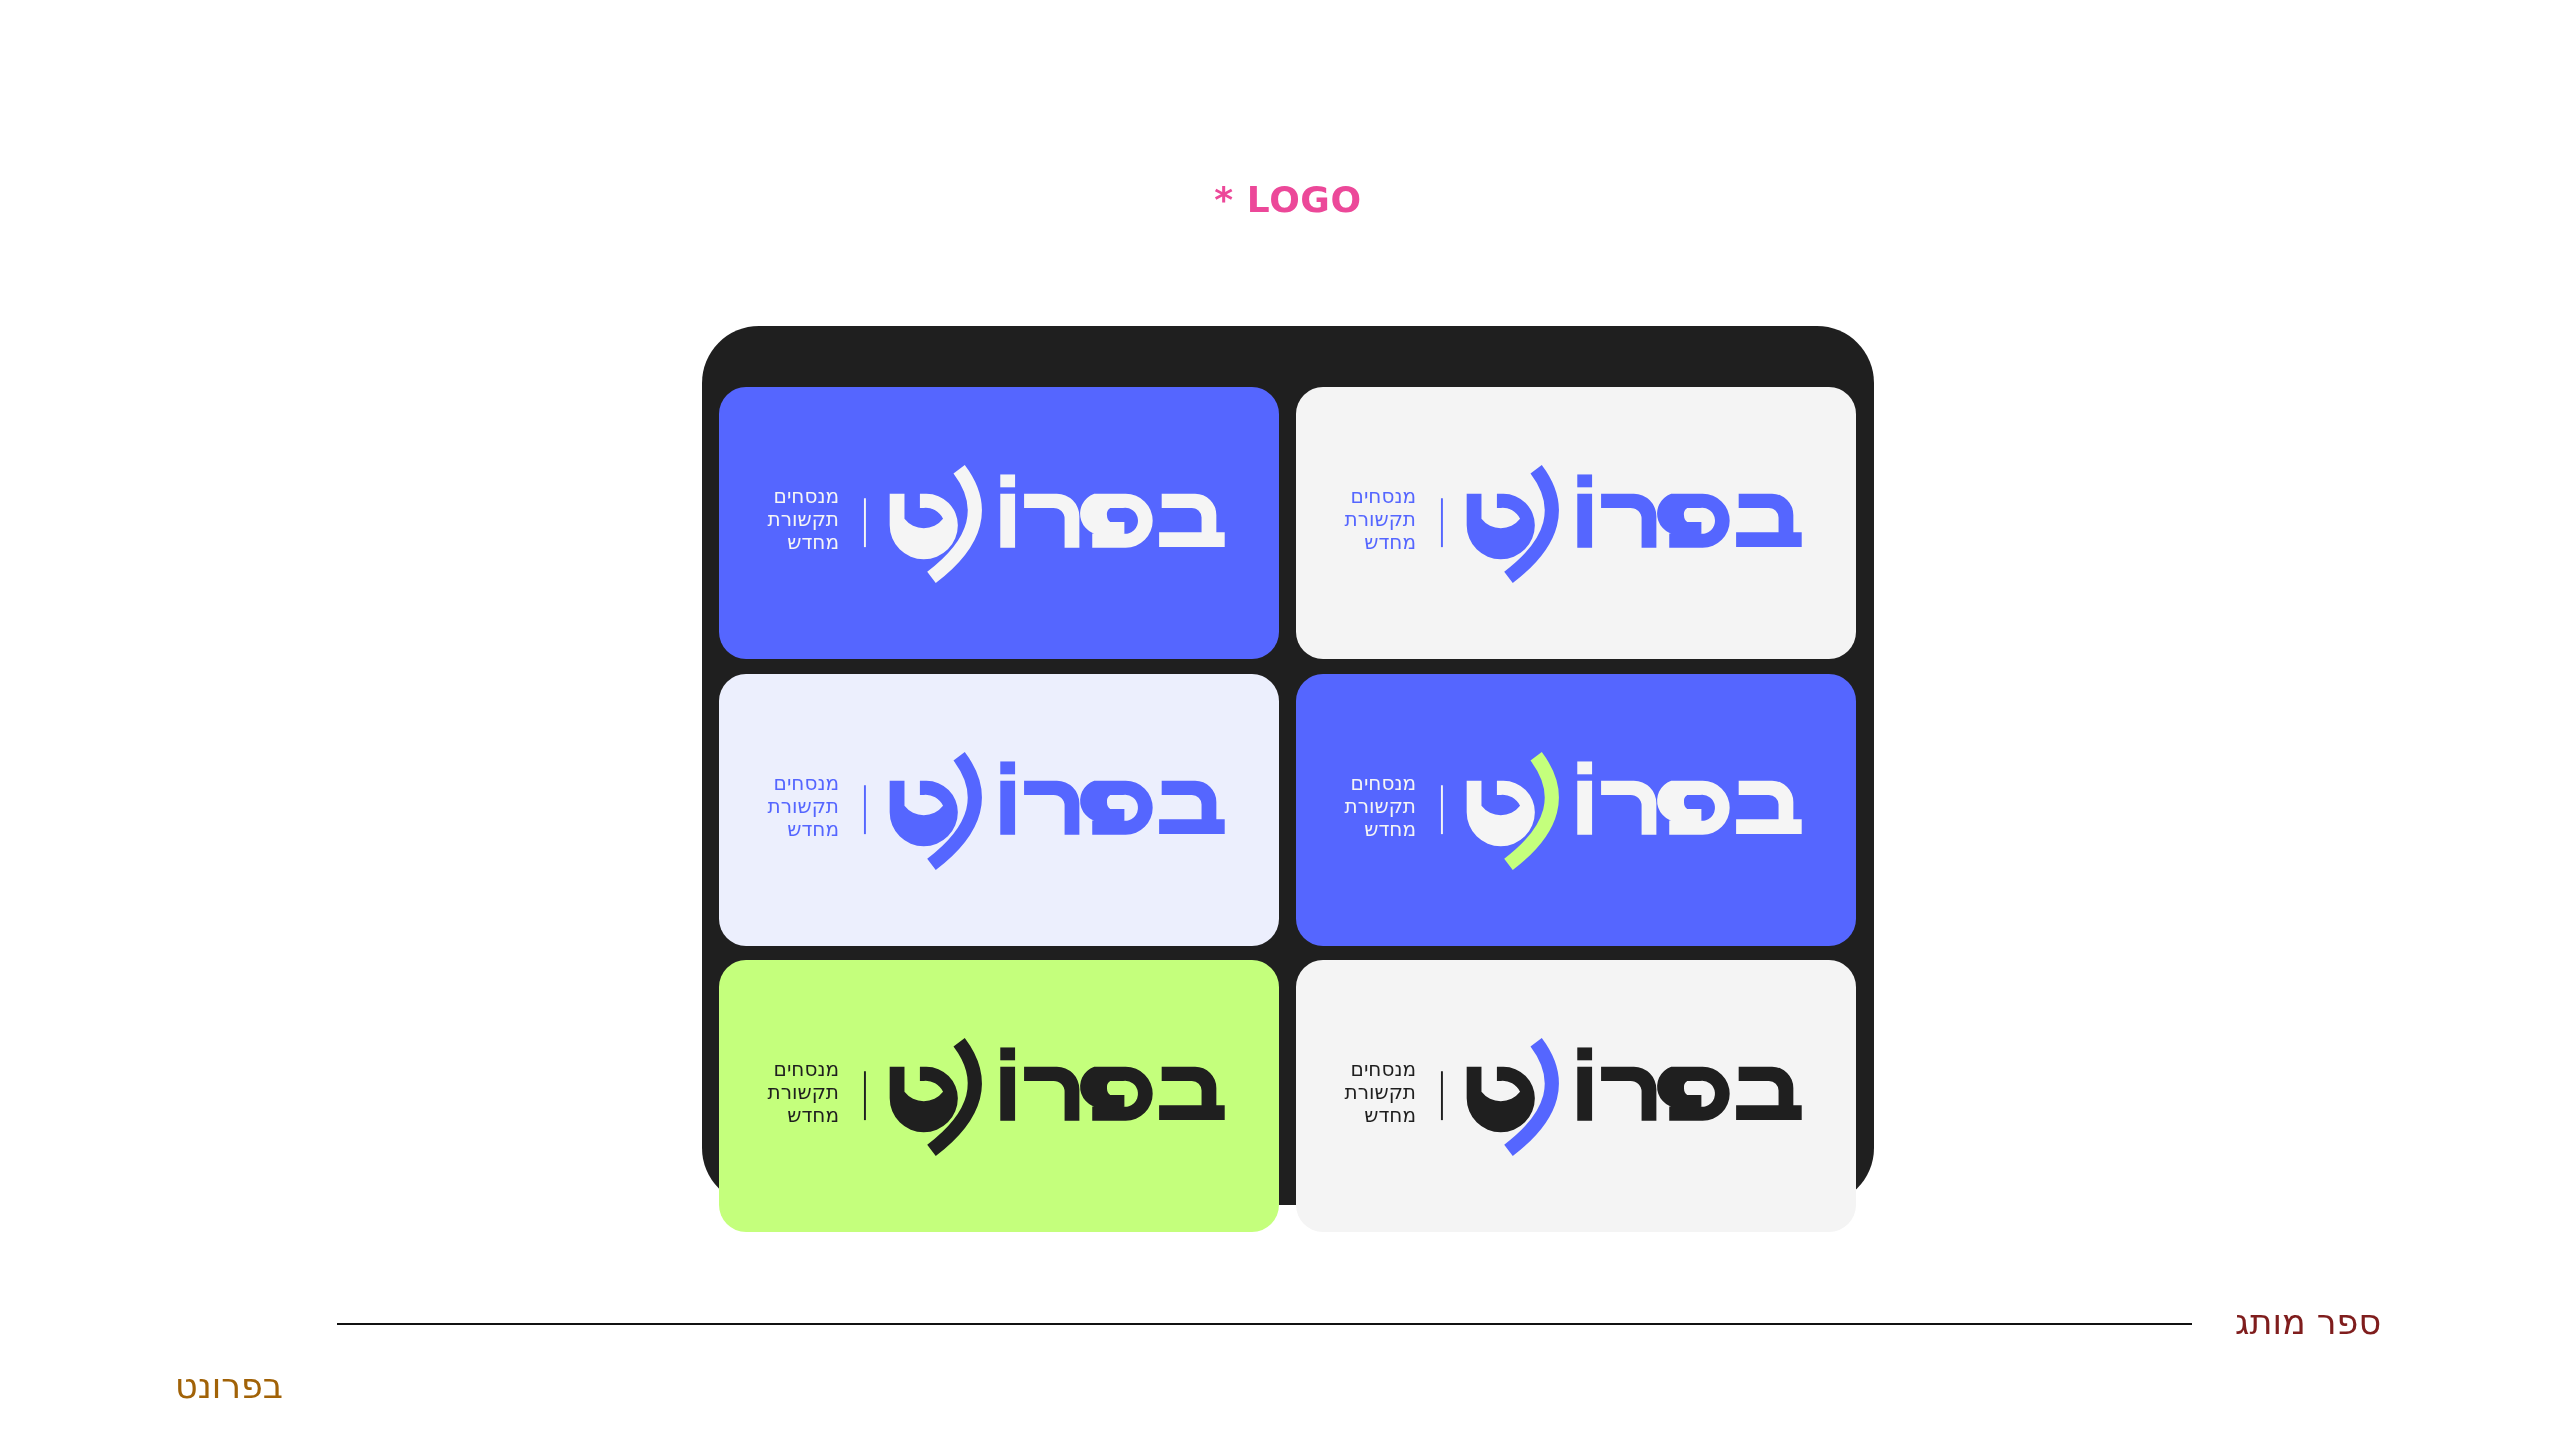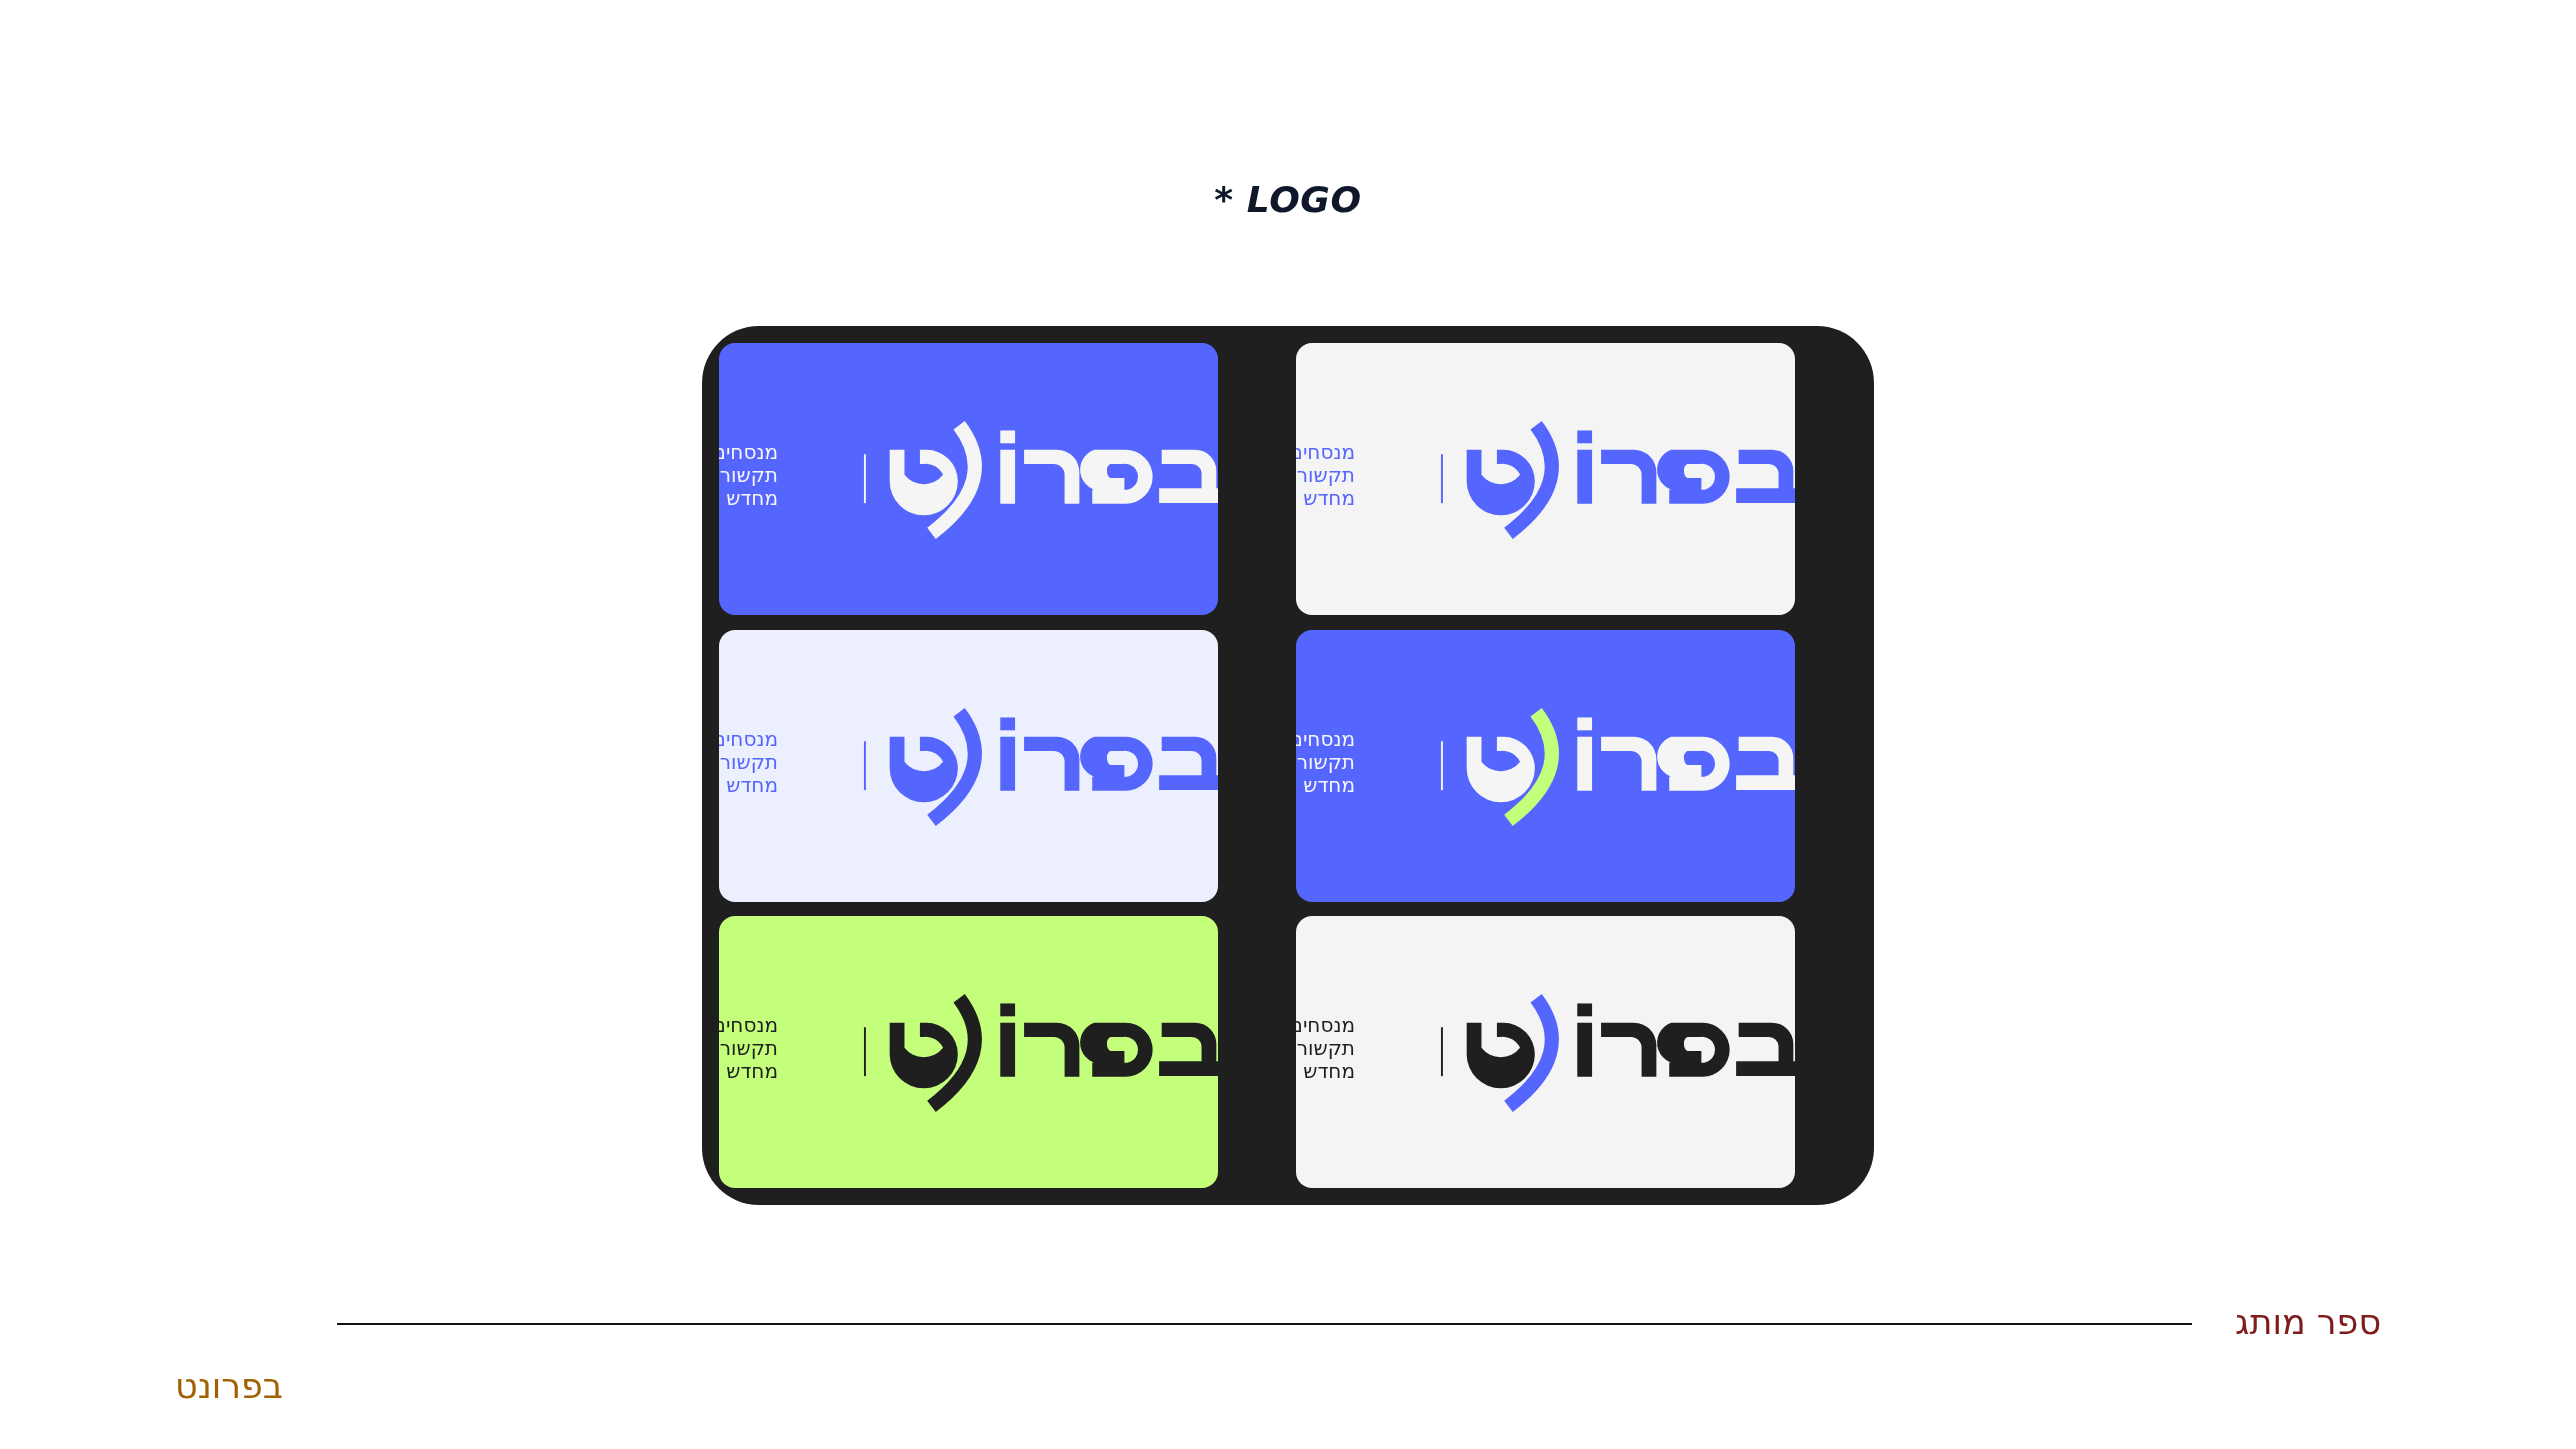--- a/index.html
+++ b/index.html
@@ -1,22 +1,22 @@
 <!DOCTYPE html>
 <html style="font-size:10.3px"><head>
 <meta charset="utf-8">
 <style>
   html, body { margin:0; padding:0; background:#ffffff; }
   body { width:2576px; height:1449px; position:relative; overflow:hidden;
          font-family:"DejaVu Sans", "Liberation Sans", sans-serif; color:#111; }
   .page-title { position:absolute; left:0; width:2576px; top:178px; text-align:center;
-                font-size:36px; font-weight:bold; line-height:43px; letter-spacing:0.6px; color:#0f172a;font-style:italic; }
+                font-size:36px; font-weight:bold; line-height:43px; letter-spacing:0.6px; color:#ec4899; }
   .frame { position:absolute; left:702px; top:326px; width:1172px; height:879px;
            background:#1f1f1f; border-radius:57px; }
-  .card { position:absolute; width:499px; height:272px; border-radius:16px; overflow:hidden; }
+  .card { position:absolute; width:560px; height:272px; border-radius:27px; overflow:hidden;margin-top:44px; }
   .card svg { position:absolute; left:0; top:0; width:560px; height:272px; }
   .tagline { position:absolute; right:440px; top:98px; width:109px; text-align:right; direction:rtl;
              font-size:20px; line-height:23px; font-family:"DejaVu Sans", sans-serif; }
   .tagline div { white-space:nowrap; }
   .footer-left { position:absolute; left:175px; top:1366px; font-size:35px; line-height:41px; direction:rtl; color:#a16207; }
   .footer-right { position:absolute; left:2235px; top:1302px; font-size:35px; line-height:41px; direction:rtl; color:#7f1d1d; white-space:nowrap; }
   .footer-line { position:absolute; left:337px; top:1323px; width:1855px; height:1.9px; background:#111; }
 </style>
 </head>
 <body>

